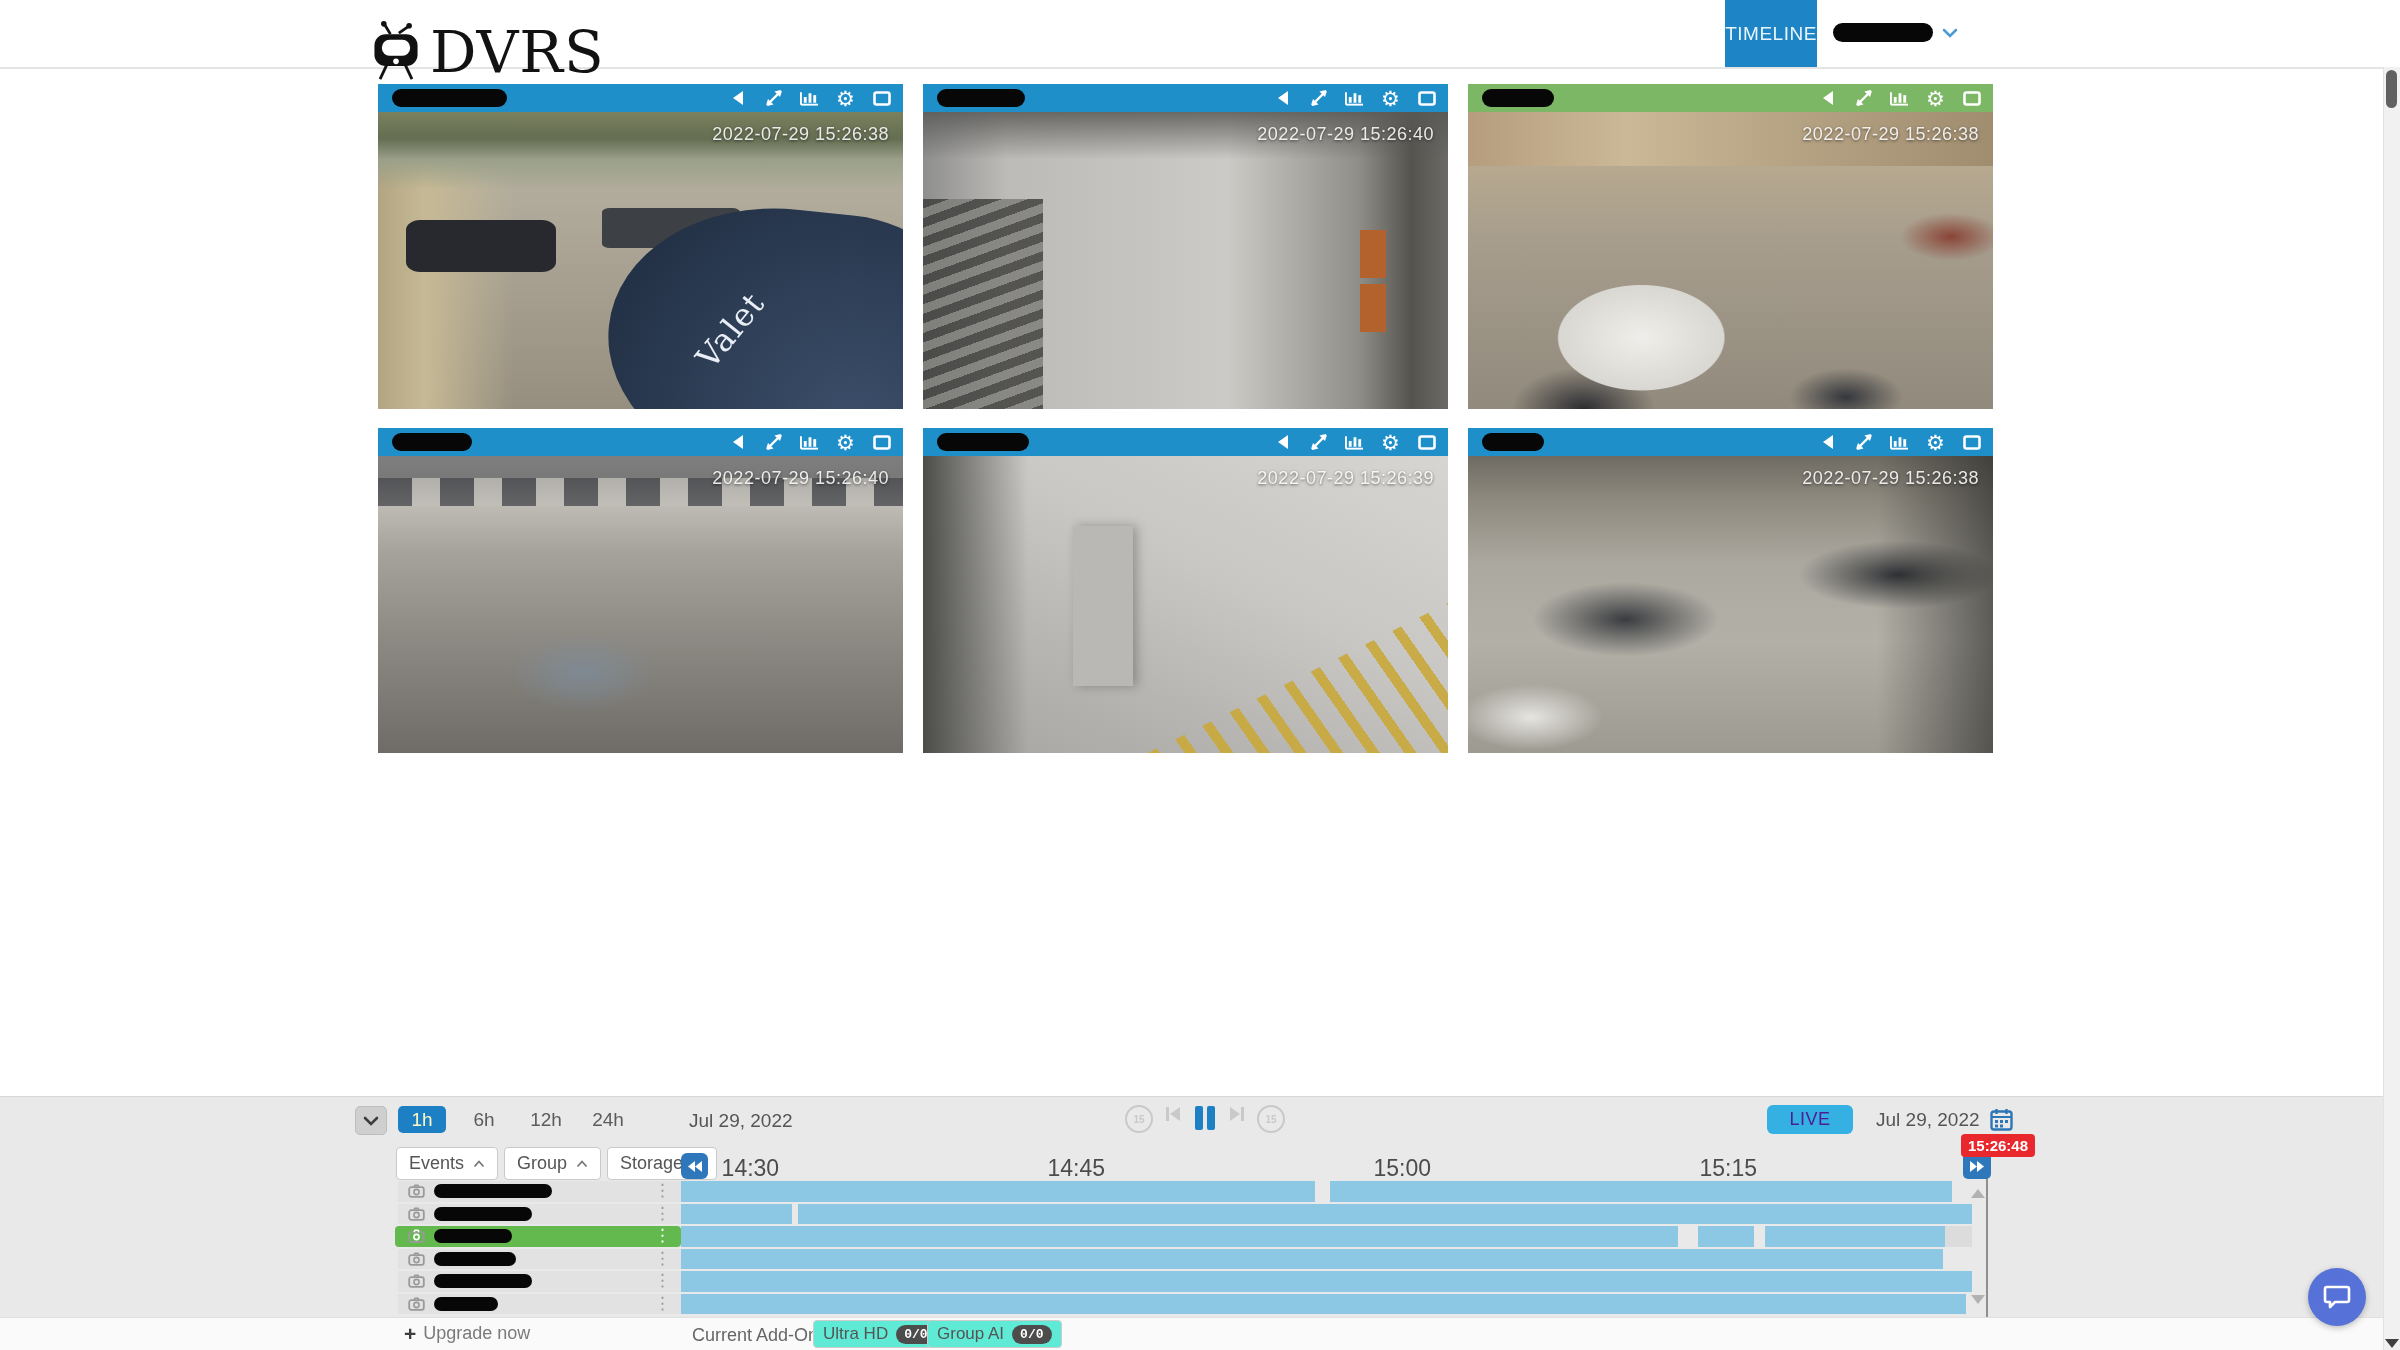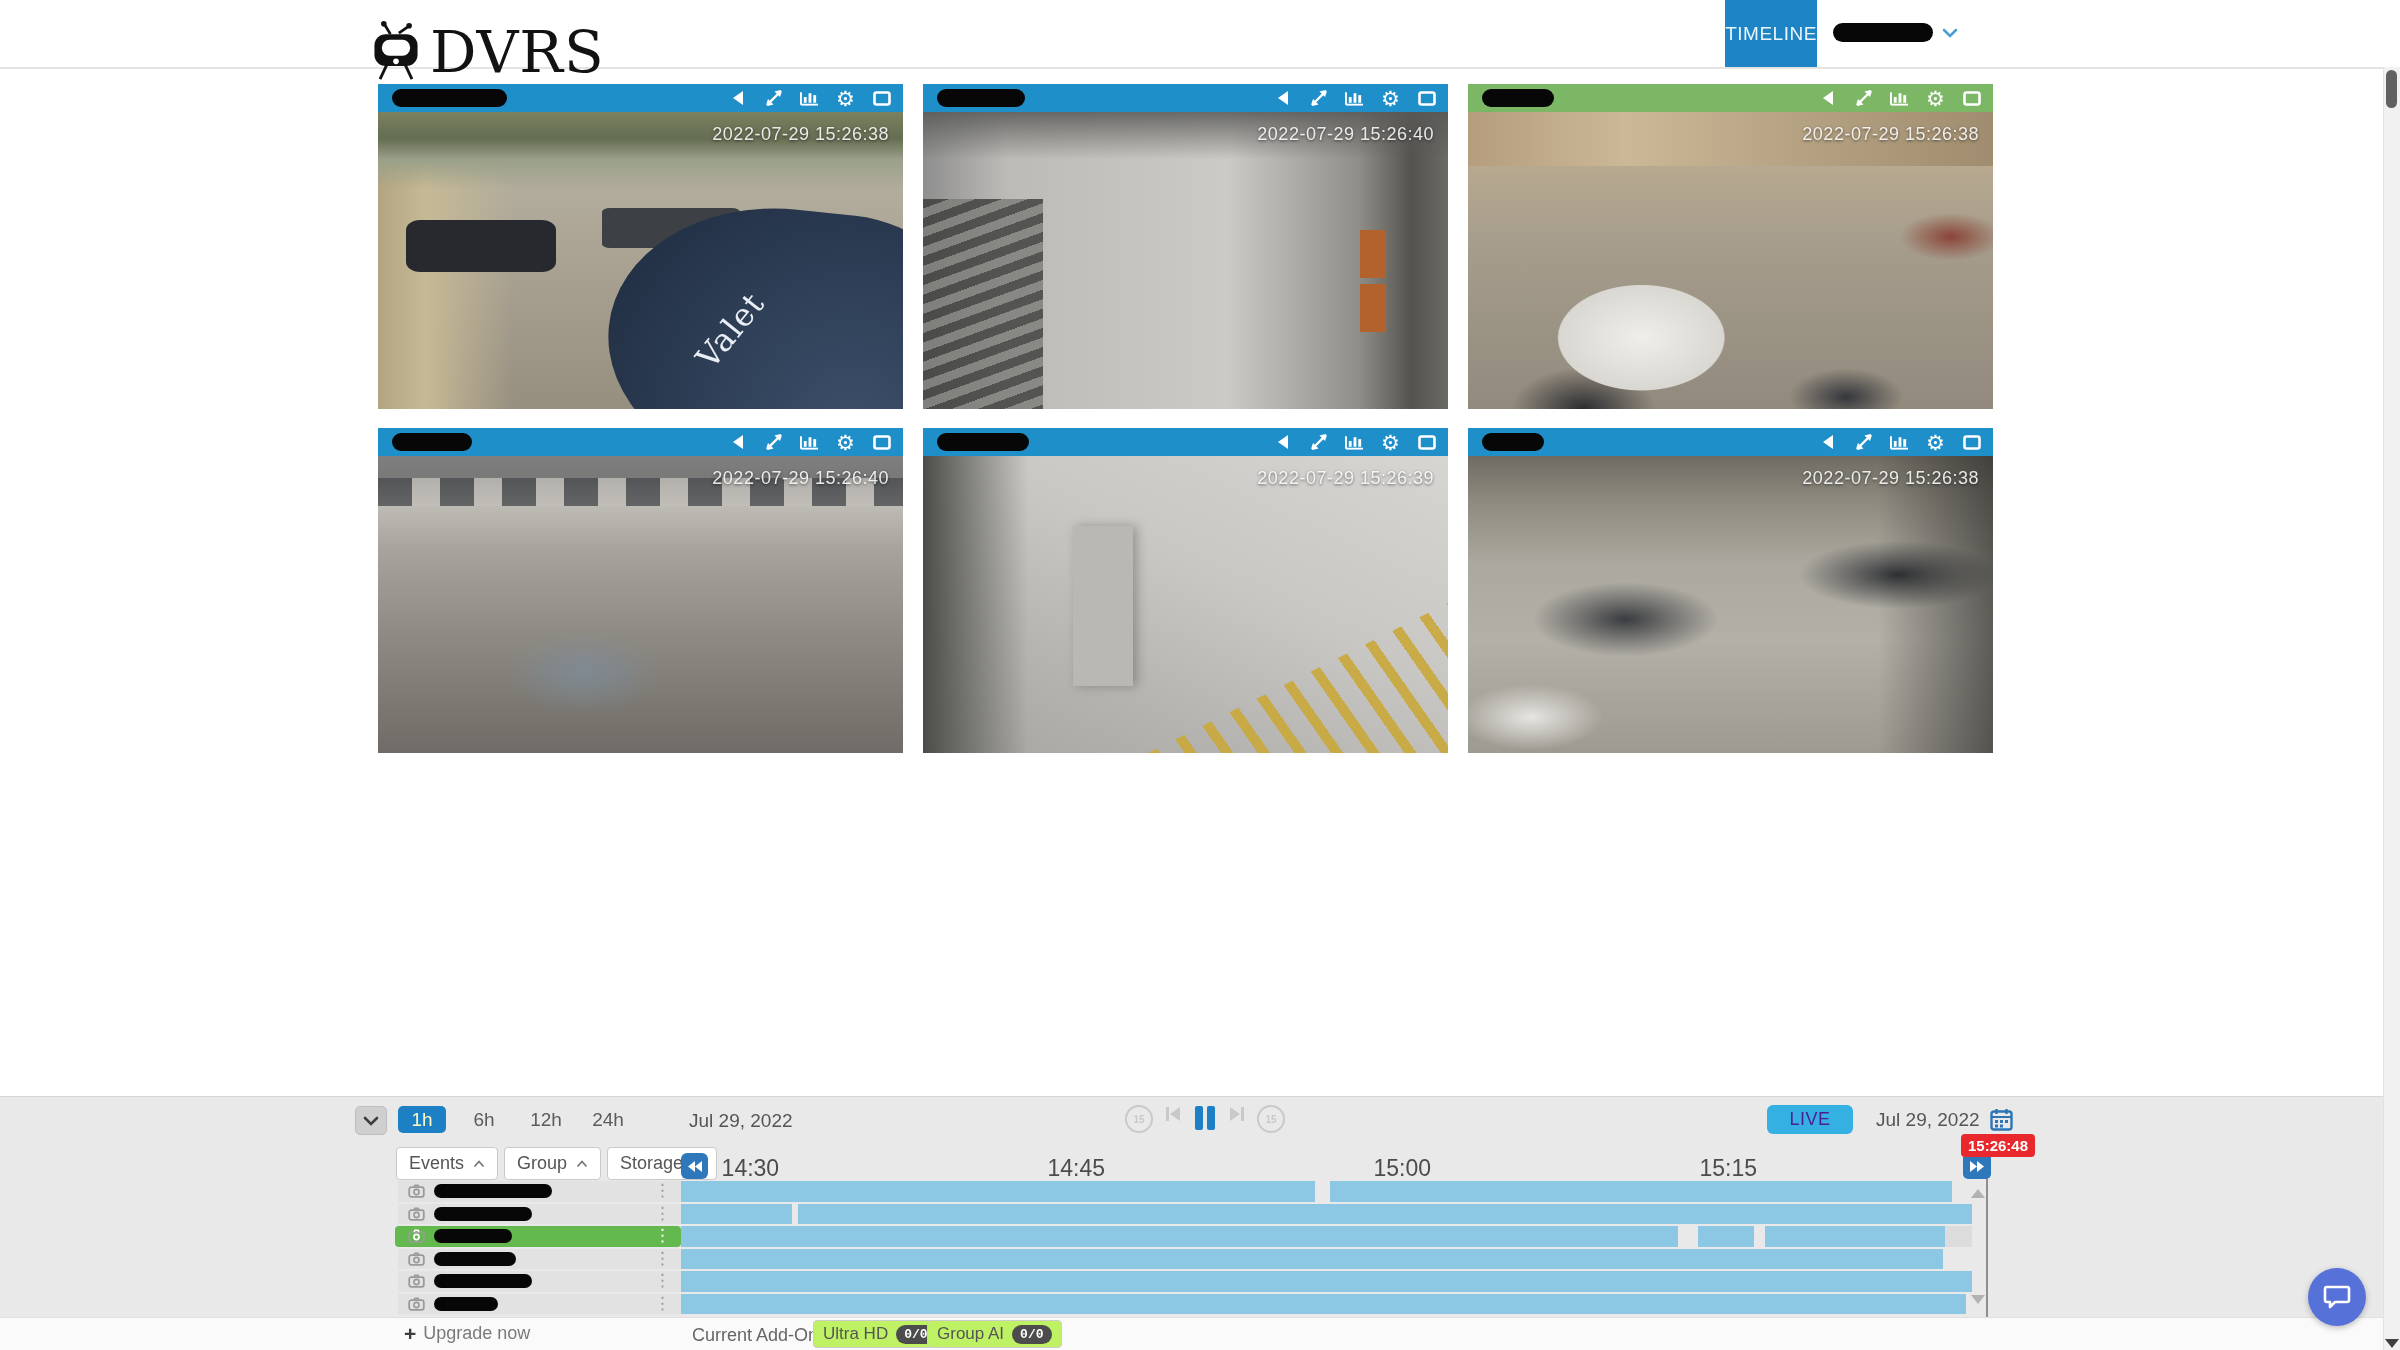--- a/index.html
+++ b/index.html
@@ -123,21 +123,21 @@
   .scroll-up{position:absolute;left:1971px;top:92px;width:0;height:0;cursor:pointer;
     border-left:7px solid transparent;border-right:7px solid transparent;border-bottom:9px solid #b2b2b2;}
   .scroll-down{position:absolute;left:1971px;top:198px;width:0;height:0;cursor:pointer;
     border-left:7px solid transparent;border-right:7px solid transparent;border-top:9px solid #b2b2b2;}
 
   .panel-footer{position:absolute;left:0;bottom:0;width:2400px;height:33px;background:#fafafa;border-top:1px solid #e0e0e0;}
   .upgrade{position:absolute;left:404px;top:5px;display:flex;align-items:center;gap:7px;cursor:pointer;}
   .upgrade .plus{color:#3c3c3c;font-size:21px;font-weight:bold;line-height:20px;}
   .upgrade .lbl{color:#7a7a7a;font-size:18px;}
   .addons-label{position:absolute;left:692px;top:7px;font-size:18px;color:#666;}
-  .addon-pill{position:absolute;top:2px;height:26px;background:#bef264;border:1px solid #ccc;border-radius:4px;
+  .addon-pill{position:absolute;top:2px;height:26px;background:#5eead4;border:1px solid #ccc;border-radius:4px;
     display:flex;align-items:center;gap:8px;padding:0 9px;cursor:pointer;}
   .addon-pill .aname{font-size:17px;color:#555;}
   .addon-pill .abadge{background:#4c4c4c;color:#fff;font-size:13px;font-weight:bold;border-radius:11px;padding:2px 8px;font-family:Liberation Mono, monospace;}
   .pill1{left:813px;}.pill2{left:927px;}
 
   .chat-fab{position:absolute;left:2308px;top:1268px;width:58px;height:58px;border-radius:50%;background:#5671d8;
     display:flex;align-items:center;justify-content:center;cursor:pointer;box-shadow:0 2px 6px rgba(0,0,0,.25);}
 
   .scrollbar{position:absolute;right:0;top:67px;width:16px;height:1283px;background:#f1f1f1;border-left:1px solid #e2e2e2;}
   .scroll-thumb{position:absolute;left:2px;top:3px;width:11px;height:38px;background:#616161;border-radius:6px;cursor:pointer;}

